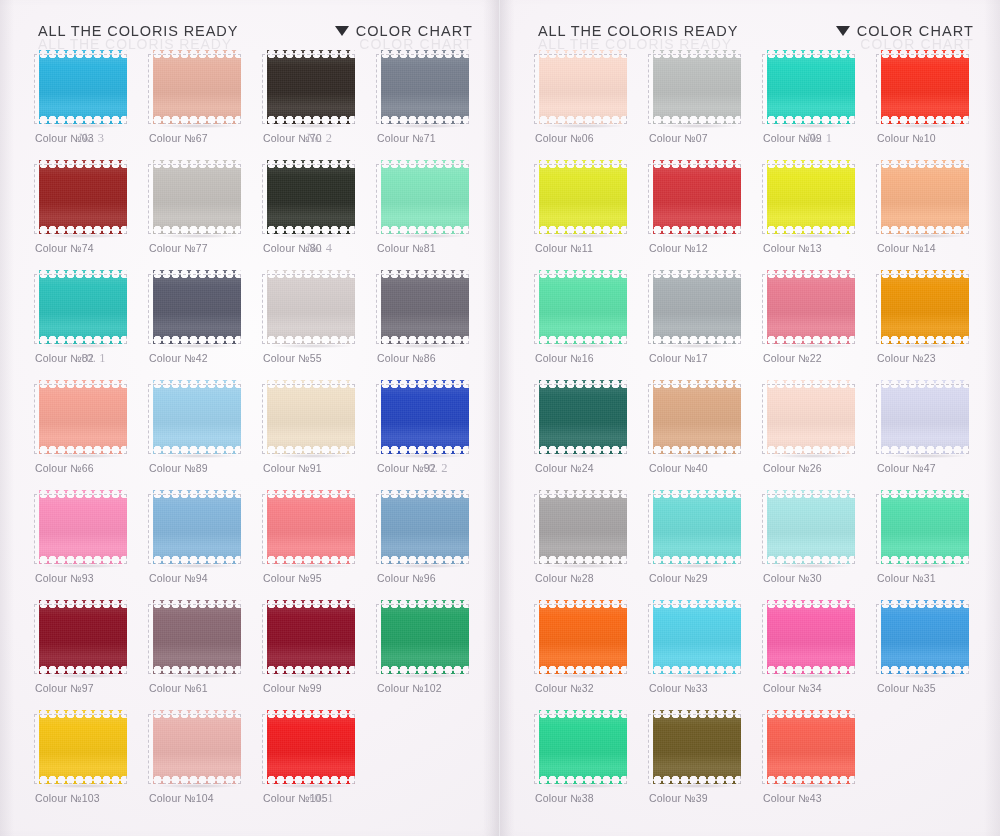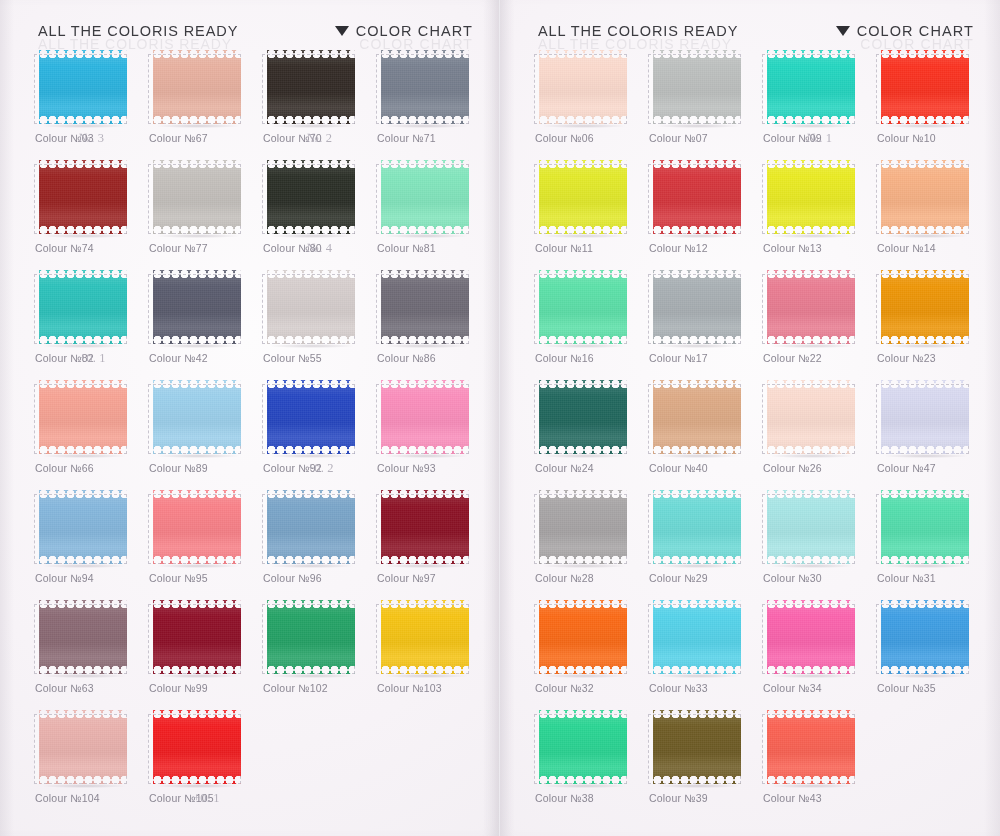--- a/index.html
+++ b/index.html
@@ -310,20 +310,28 @@
           <div class="swatch-box">
             <div class="cut-frame"></div>
             <div class="chip" style="--c: #9cd0ec;"></div>
             <div class="chip-shadow"></div>
           </div>
           <div class="label">Colour №89</div>
         </div>
         <div class="cell">
           <div class="swatch-box">
             <div class="cut-frame"></div>
+            <div class="chip" style="--c: #f0e0c8;"></div>
+            <div class="chip-shadow"></div>
+          </div>
+          <div class="label">Colour №91</div>
+        </div>
+        <div class="cell">
+          <div class="swatch-box">
+            <div class="cut-frame"></div>
             <div class="chip" style="--c: #2647c2;"></div>
             <div class="chip-shadow"></div>
           </div>
           <div class="label">Colour №92<span class="ghost">+0. 2</span></div>
         </div>
         <div class="cell">
           <div class="swatch-box">
             <div class="cut-frame"></div>
             <div class="chip" style="--c: #fb8ebc;"></div>
             <div class="chip-shadow"></div>
@@ -361,21 +369,21 @@
             <div class="chip-shadow"></div>
           </div>
           <div class="label">Colour №97</div>
         </div>
         <div class="cell">
           <div class="swatch-box">
             <div class="cut-frame"></div>
             <div class="chip" style="--c: #8b6a74;"></div>
             <div class="chip-shadow"></div>
           </div>
-          <div class="label">Colour №63</div>
+          <div class="label">Colour №61</div>
         </div>
         <div class="cell">
           <div class="swatch-box">
             <div class="cut-frame"></div>
             <div class="chip" style="--c: #8f1028;"></div>
             <div class="chip-shadow"></div>
           </div>
           <div class="label">Colour №99</div>
         </div>
         <div class="cell">

